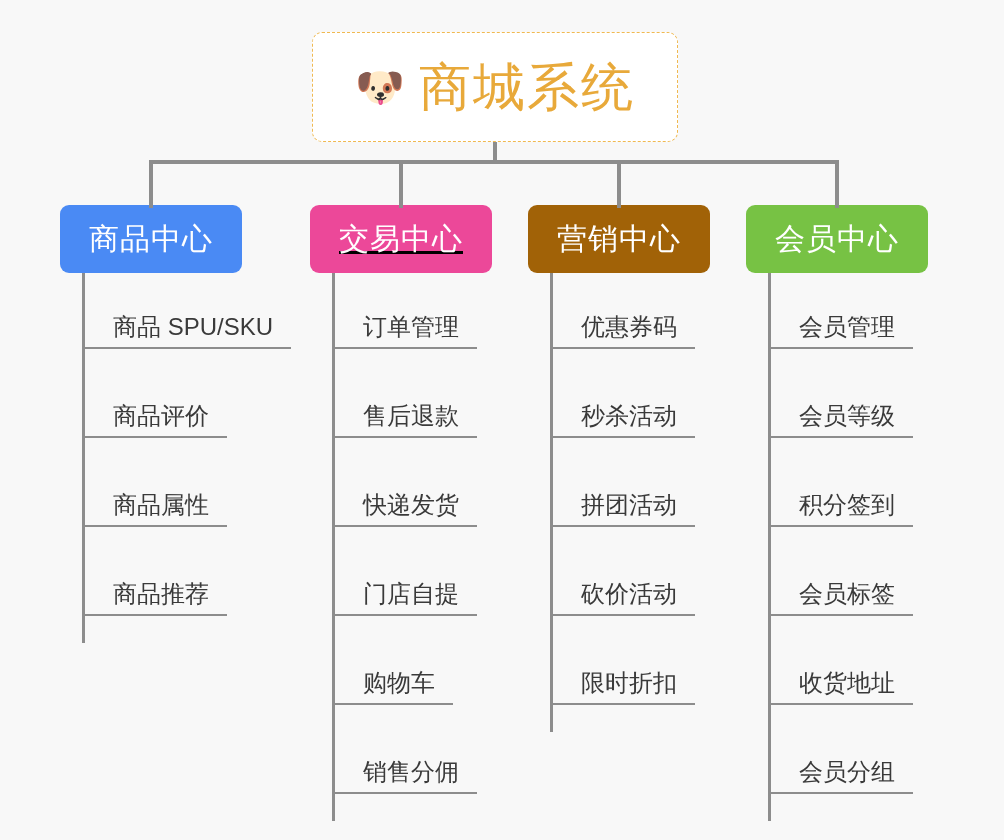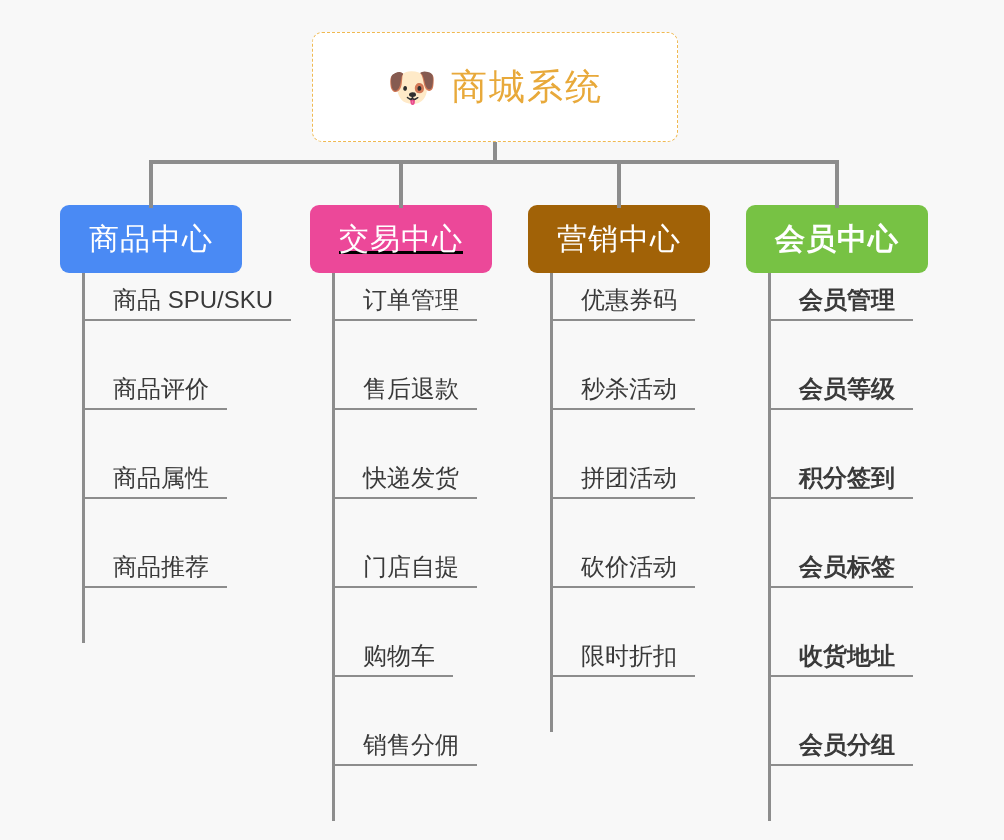--- a/index.html
+++ b/index.html
@@ -36,21 +36,21 @@
     align-items: center;
     justify-content: center;
     gap: 14px;
   }
   .root-emoji {
     font-size: 40px;
     line-height: 1;
     display: block;
   }
   .root-title {
-    font-size: 36px;
+    font-size: 52px;
     color: #e8a93a;
     letter-spacing: 2px;
     line-height: 1;
     white-space: nowrap;
   }
 
   
   .conn {
     position: absolute;
     background: #8d8d8d;
@@ -98,21 +98,21 @@
   .branch-children {
     position: relative;
     margin-left: 22px;
     border-left: 3px solid #8d8d8d;
     padding-top: 14px;
   }
   .leaf {
     position: relative;
     height: 89px;
     display: flex;
-    align-items: flex-start;
+    align-items: center;
   }
   .leaf-inner {
     display: inline-block;
     border-bottom: 2px solid #8d8d8d;
     padding: 0 18px 6px 28px;
   }
   .leaf-label {
     font-size: 24px;
     color: #3a3a3a;
     line-height: 1.1;
@@ -240,21 +240,21 @@
 
   <div class="leaf">
     <span class="leaf-inner">
       <span class="leaf-label">限时折扣</span>
     </span>
   </div>
 
 </div>
   </div>
 
-  <div class="branch" style="left: 746px; width: 182px; font-weight: bold;">
+  <div class="branch" style="left: 746px; width: 182px;">
     <div class="branch-head" style="background: rgb(119, 194, 68); width: 182px;">
       <span class="branch-head-label">会员中心</span>
     </div>
     <div class="branch-children">
   <div class="leaf">
     <span class="leaf-inner">
       <span class="leaf-label">会员管理</span>
     </span>
   </div>
 

